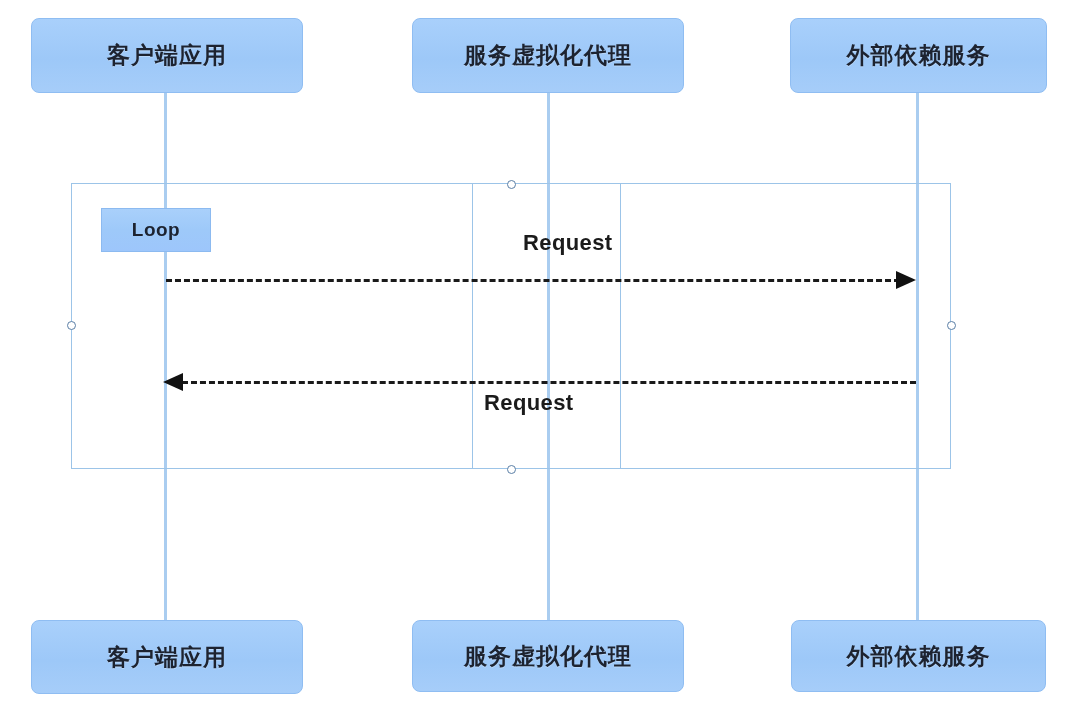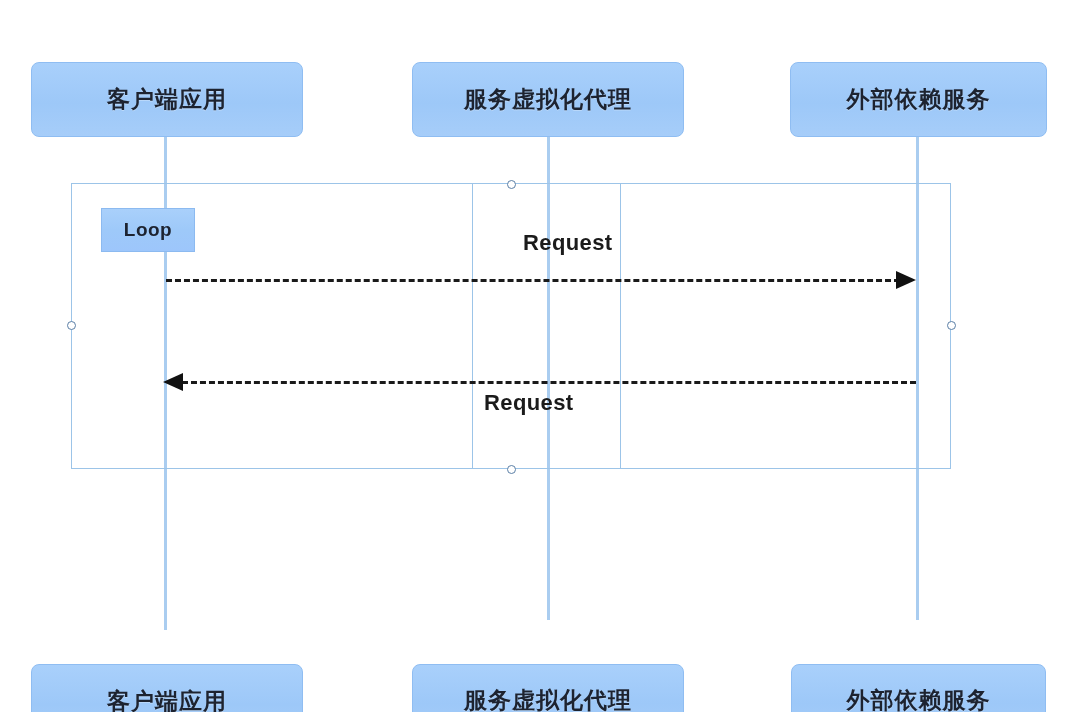--- a/index.html
+++ b/index.html
@@ -26,21 +26,20 @@
     background: linear-gradient(180deg, #a9d0fb 0%, #9dc8f8 55%, #a6cdf9 100%);
     border: 1px solid #8fbdf2;
     display: flex;
     align-items: center;
     justify-content: center;
     color: #1d2330;
     font-size: 23px;
     font-weight: 600;
     letter-spacing: 1px;
     text-shadow: 0 1px 0 rgba(255,255,255,0.28);
-    margin-top: 44px;
   }
 
   
   .lifeline {
     position: absolute;
     width: 3px;
     background: #aacdf0;
   }
 
   
@@ -130,21 +129,21 @@
 
   <div class="participant" style="left:790px; top:18px; width:257px; height:75px;">
     <span>外部依赖服务</span>
   </div>
 
   <div class="frame" style="left:71px; top:183px; width:880px; height:286px;"></div>
 
   <div class="frame-vline" style="left:472px; top:183px; height:286px;"></div>
   <div class="frame-vline" style="left:620px; top:183px; height:286px;"></div>
 
-  <div class="loop-tag" style="left:101px; top:208px; width:94px; height:44px;">
+  <div class="loop-tag" style="left:101px; top:208px; width:110px; height:44px;">
     <span>Loop</span>
   </div>
 
   <div class="msg-line" style="left:166px; top:279px; width:734px;"></div>
   <div class="arrowhead right" style="left:896px; top:271px;"></div>
   <div class="msg-label" style="left:523px; top:230px;">Request</div>
 
   <div class="msg-line" style="left:182px; top:381px; width:734px;"></div>
   <div class="arrowhead left" style="left:163px; top:373px;"></div>
   <div class="msg-label" style="left:484px; top:390px;">Request</div>

